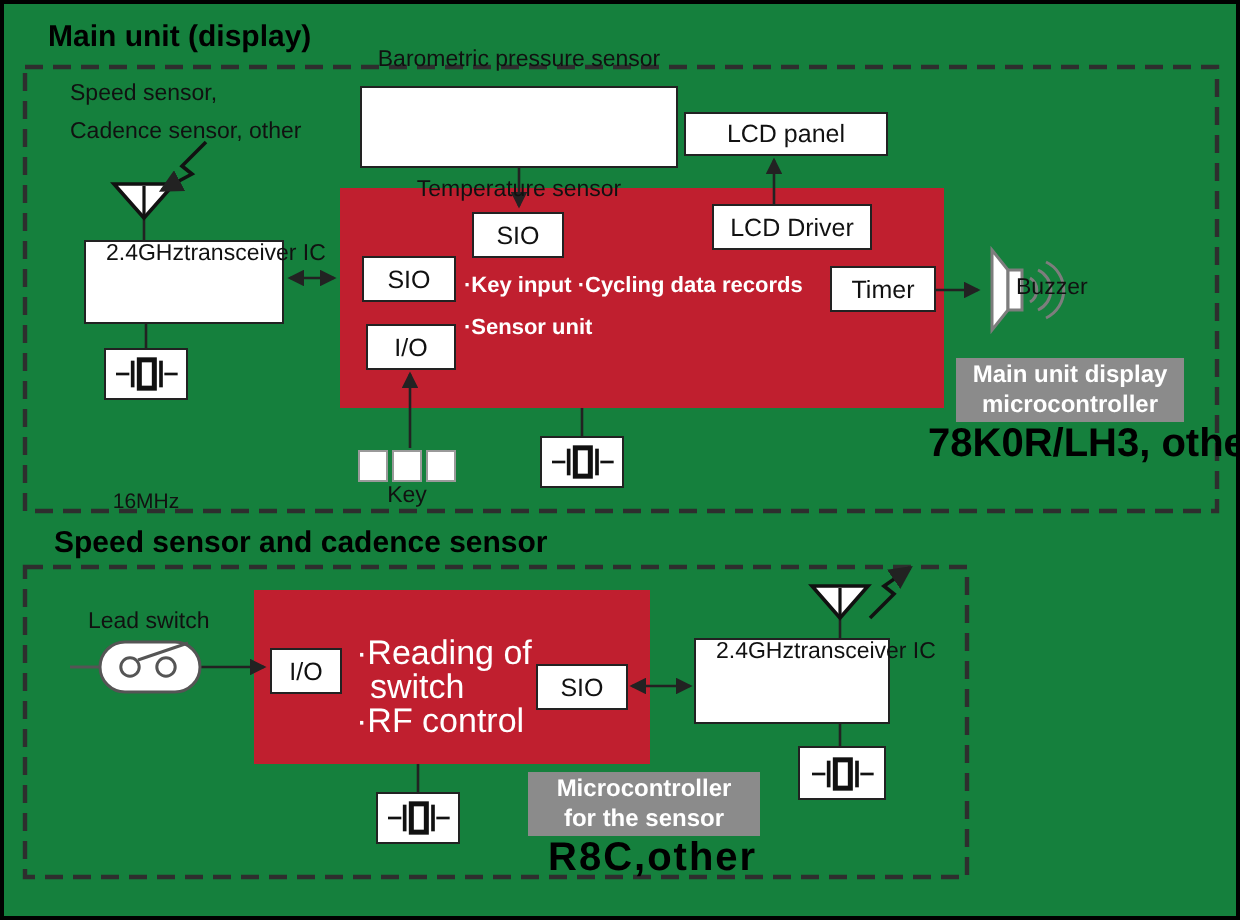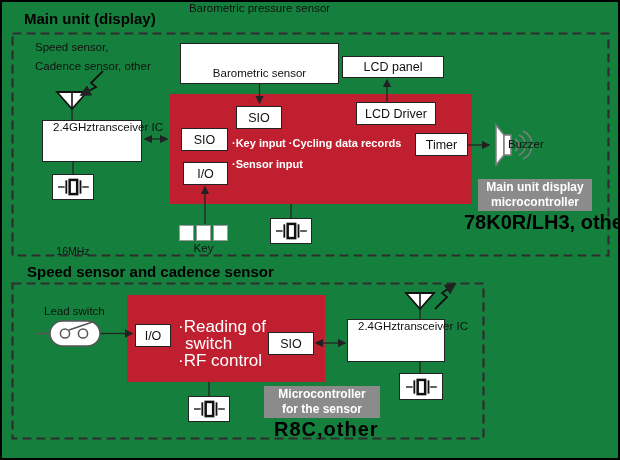--- a/index.html
+++ b/index.html
@@ -1,20 +1,20 @@
 <!DOCTYPE html>
 <html style="--block-red: #c01f2f; --label-gray: #8b8b8b;"><head>
 <meta charset="utf-8">
 <style>
   html,body{margin:0;padding:0;background:#fff;font-family:"Liberation Sans",sans-serif;}
   #canvas{position:relative;width:620px;height:460px;box-sizing:border-box;border:2px solid #000;background:#15803d;overflow:hidden;}
   .sec-title{position:absolute;font-size:15px;font-weight:bold;color:#000;white-space:nowrap;z-index:3;}
   .note{position:absolute;font-size:11.5px;color:#111;white-space:nowrap;z-index:3;}
   .box{position:absolute;background:#fff;border:1.4px solid #222;box-sizing:border-box;display:flex;align-items:center;justify-content:center;font-size:12.5px;color:#111;z-index:3;white-space:nowrap;}
-  .box.multi{flex-direction:column;justify-content:flex-end;line-height:1.55;font-size:11.5px;gap:47px;}
+  .box.multi{flex-direction:column;justify-content:center;line-height:1.55;font-size:11.5px;gap:47px;}
   .box.left-align{align-items:flex-start;justify-content:space-evenly;padding-left:10px;flex-direction:row;line-height:1.2;font-size:11.5px;}
   .redblock{position:absolute;background:var(--block-red,#c01f2f);z-index:1;}
   .bullets{position:absolute;color:#fff;font-size:11px;font-weight:600;line-height:21px;z-index:3;white-space:nowrap;}
   .bullets2{position:absolute;color:#fff;font-size:17px;font-weight:400;line-height:17px;z-index:3;white-space:nowrap;}
   .graytag{position:absolute;background:var(--label-gray,#8b8b8b);color:#fff;font-size:12px;font-weight:600;text-align:center;line-height:15px;display:flex;flex-direction:column;justify-content:center;z-index:3;}
   .mcuname{position:absolute;font-size:20px;font-weight:bold;color:#000;text-align:left;z-index:3;white-space:nowrap;}
   .keysq{position:absolute;width:15px;height:16px;border:1.5px solid #9a9a9a;box-sizing:border-box;background:#fff;z-index:3;}
   .crystalbox{position:absolute;background:#fff;border:1.4px solid #222;box-sizing:border-box;display:flex;align-items:center;justify-content:center;z-index:3;}
   .small-label{position:absolute;font-size:11px;color:#111;text-align:center;z-index:3;white-space:nowrap;}
   #overlay{position:absolute;left:0;top:0;z-index:2;}
@@ -85,34 +85,34 @@
 
     <g>
       <polygon points="404,291 432,291 418,307" fill="#fff" stroke="#111" stroke-width="1.8"></polygon>
       <line x1="418" y1="292" x2="418" y2="307" stroke="#111" stroke-width="1.6"></line>
       <polyline points="433,307 445,295 440,291 453,282" fill="none" stroke="#111" stroke-width="1.8" marker-end="url(#arr)"></polyline>
     </g>
   </svg>
 
   <div class="box multi" style="left:178px;top:41px;width:159px;height:41px;">
     <span>Barometric pressure sensor</span>
-    <span>Barometric sensor</span>
+    <span>Temperature sensor</span>
   </div>
 
   <div class="box" style="left:340px;top:54px;width:102px;height:22px;">LCD panel</div>
 
   <div class="box" style="left:234px;top:104px;width:46px;height:23px;">SIO</div>
   <div class="box" style="left:354px;top:100px;width:80px;height:23px;">LCD Driver</div>
   <div class="box" style="left:179px;top:126px;width:47px;height:23px;">SIO</div>
   <div class="box" style="left:181px;top:160px;width:45px;height:23px;">I/O</div>
   <div class="box" style="left:413px;top:131px;width:53px;height:23px;">Timer</div>
 
   <div class="bullets" style="left:230px;top:131px;">
     <div>·Key input ·Cycling data records</div>
-    <div>·Sensor input</div>
+    <div>·Sensor unit</div>
   </div>
 
   <div class="box left-align" style="left:40px;top:118px;width:100px;height:42px;">
     <span>2.4GHz</span>
     <span>transceiver IC</span>
   </div>
 
   <div class="crystalbox" style="left:50px;top:172px;width:42px;height:26px;">
     <svg width="36" height="20" viewBox="0 0 40 24">
       <line x1="2" y1="12" x2="10" y2="12" stroke="#111" stroke-width="1.6"></line>

